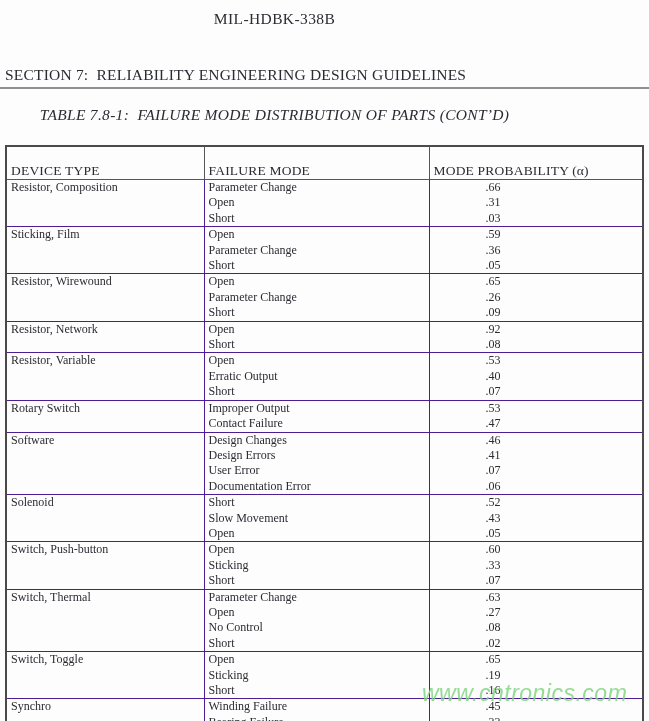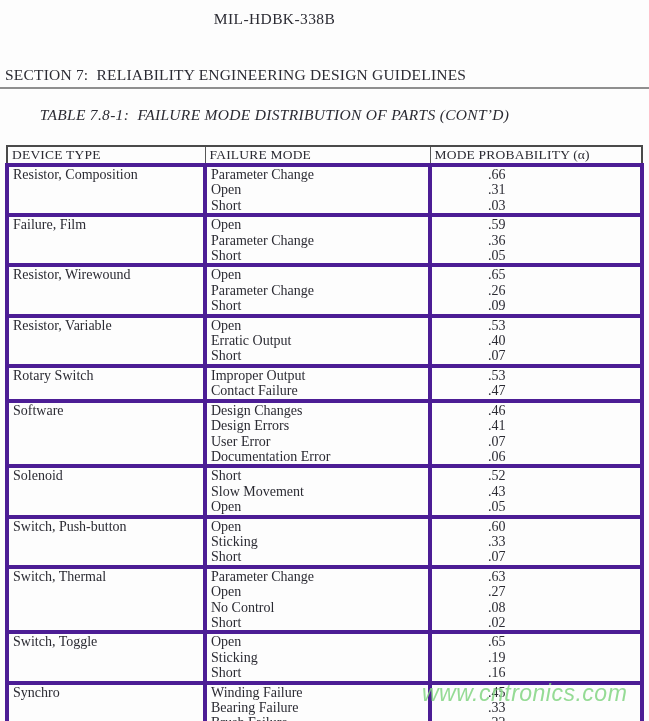--- a/index.html
+++ b/index.html
@@ -64,29 +64,29 @@
     table-layout: fixed;
     border: 2px solid #4a4a4a;
     border-bottom: 3px solid #3c3c3c;
   }
   .parts-table th {
     border: 1px solid #565656;
     font-weight: normal;
     text-align: left;
     font-size: 13.5px;
     height: 16px;
-    padding: 0 0 0 4px;
+    padding: 16px 0 0 4px;
     letter-spacing: 0.2px;
     white-space: nowrap;
     overflow: hidden;
   }
   .parts-table td {
-    border: 4px solid #4c1d95;
+    border: 1px solid #4c1d95;
     vertical-align: top;
-    font-size: 14px;
+    font-size: 12px;
     line-height: 15.4px;
     padding: 0 0 0 4px;
     white-space: nowrap;
     overflow: hidden;
   }
   .parts-table td div {
     line-height: 15.4px;
   }
   .parts-table td.prob-cell div {
     padding-left: 52px;
@@ -137,21 +137,21 @@
             <div>Open</div>
             <div>Short</div>
           </td>
           <td class="prob-cell">
             <div>.66</div>
             <div>.31</div>
             <div>.03</div>
           </td>
         </tr>
         <tr>
-          <td>Failure, Film</td>
+          <td>Sticking, Film</td>
           <td>
             <div>Open</div>
             <div>Parameter Change</div>
             <div>Short</div>
           </td>
           <td class="prob-cell">
             <div>.59</div>
             <div>.36</div>
             <div>.05</div>
           </td>
@@ -160,20 +160,31 @@
           <td>Resistor, Wirewound</td>
           <td>
             <div>Open</div>
             <div>Parameter Change</div>
             <div>Short</div>
           </td>
           <td class="prob-cell">
             <div>.65</div>
             <div>.26</div>
             <div>.09</div>
+          </td>
+        </tr>
+        <tr>
+          <td>Resistor, Network</td>
+          <td>
+            <div>Open</div>
+            <div>Short</div>
+          </td>
+          <td class="prob-cell">
+            <div>.92</div>
+            <div>.08</div>
           </td>
         </tr>
         <tr>
           <td>Resistor, Variable</td>
           <td>
             <div>Open</div>
             <div>Erratic Output</div>
             <div>Short</div>
           </td>
           <td class="prob-cell">

